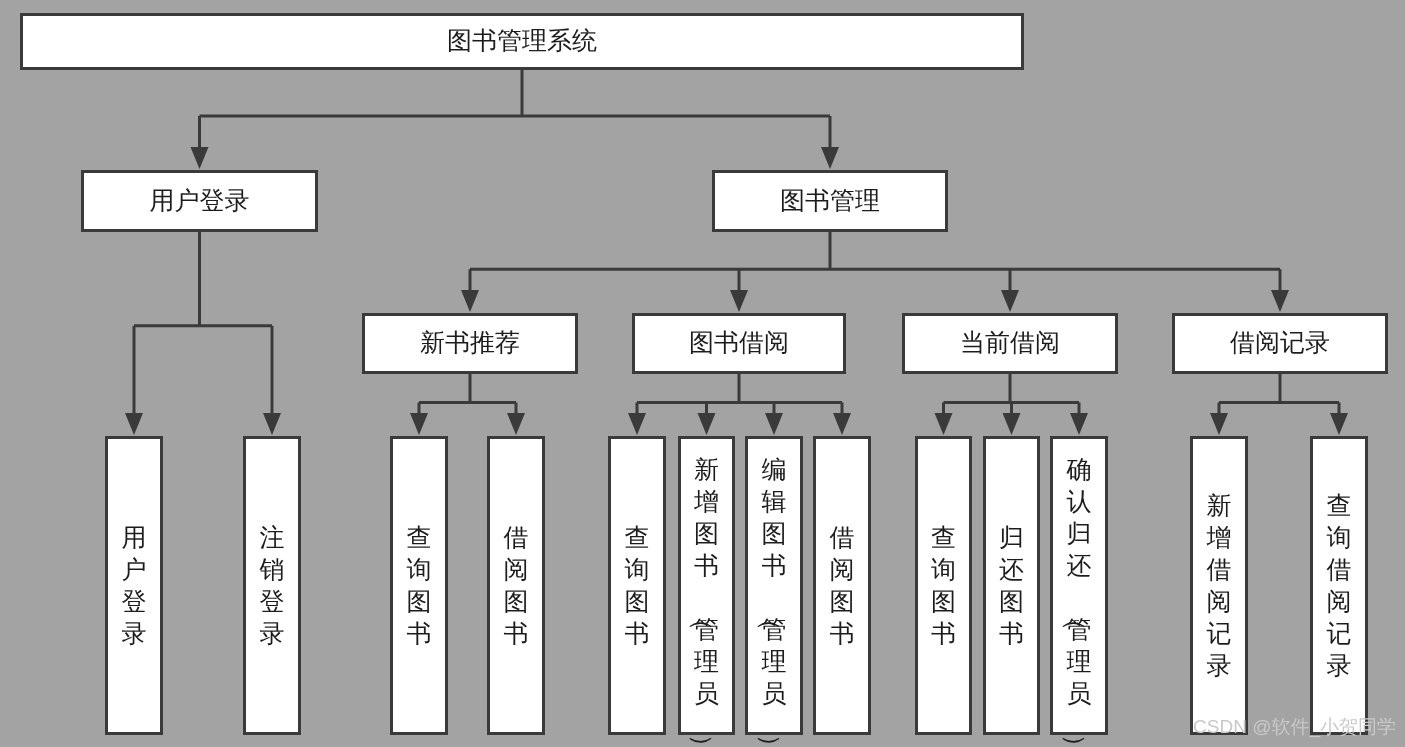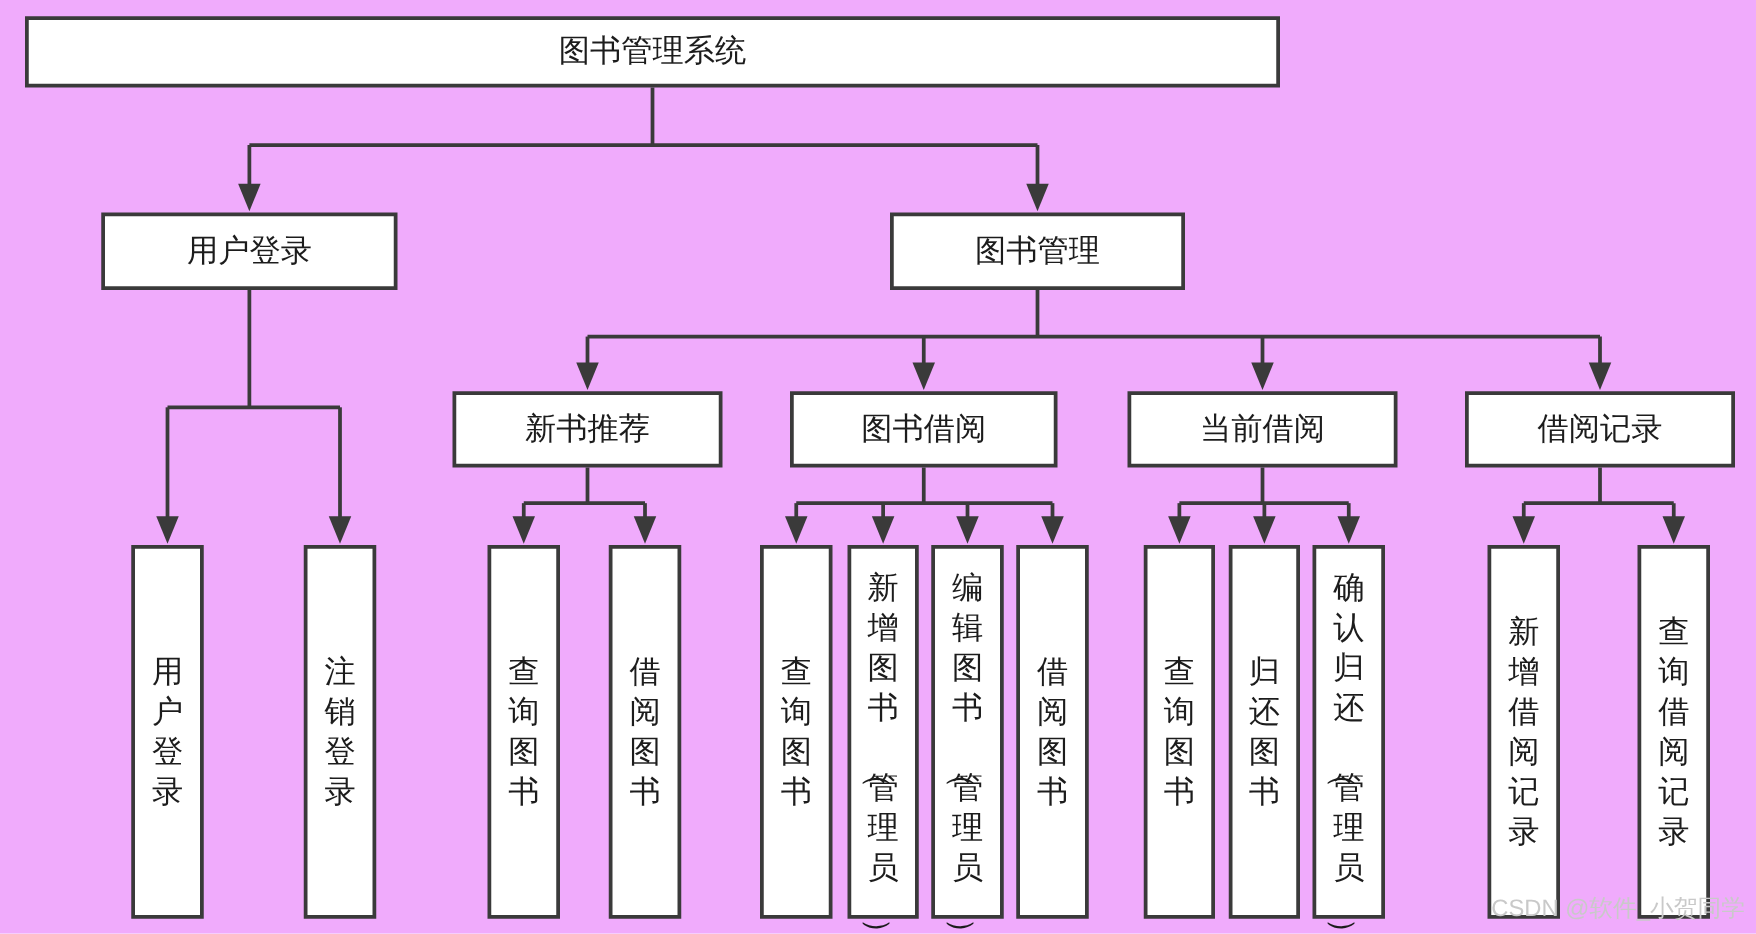--- a/index.html
+++ b/index.html
@@ -7,21 +7,21 @@
     padding: 0;
     background: #ffffff;
   }
   body {
     font-family: "Liberation Sans", "DejaVu Sans", sans-serif;
   }
   #diagram-root {
     position: relative;
     width: 1405px;
     height: 747px;
-    background: #f0abfc;
+    background: #a3a3a3;
     overflow: hidden;
   }
   svg.diagram-canvas {
     position: absolute;
     left: 0;
     top: 0;
     width: 1405px;
     height: 747px;
   }
   .node-box {

